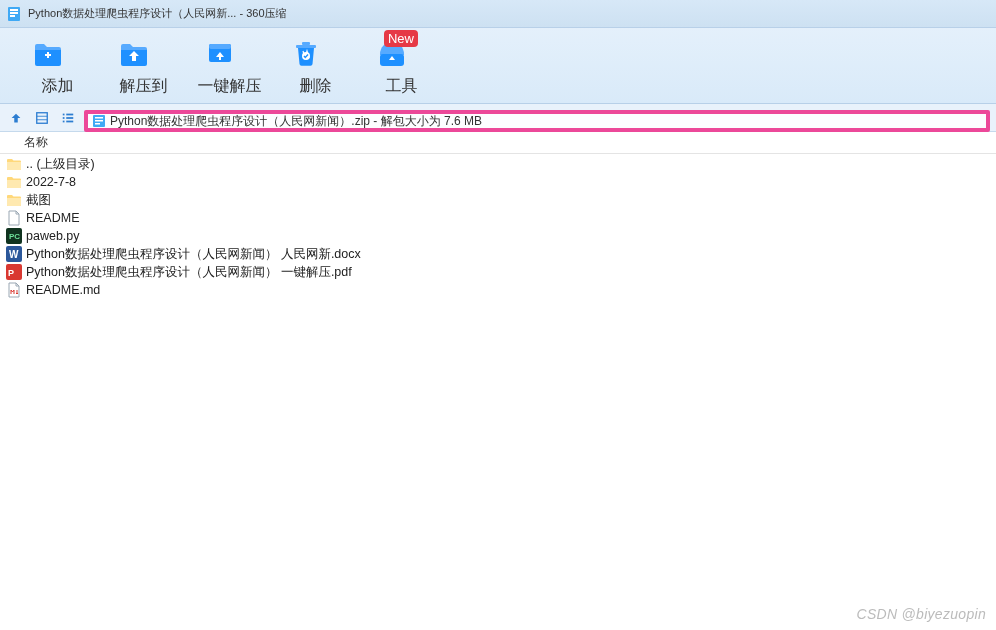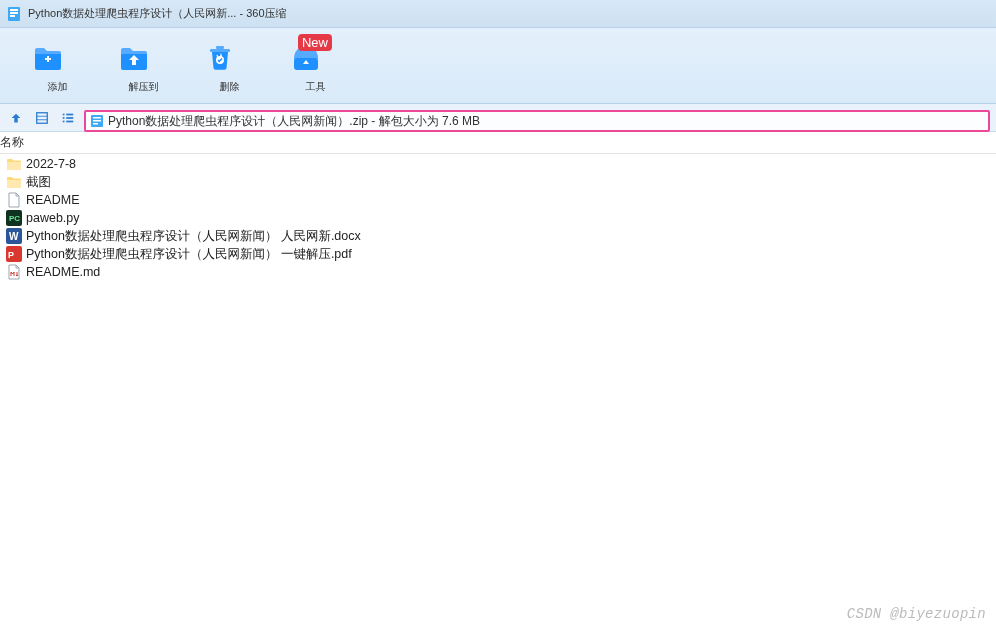--- a/index.html
+++ b/index.html
@@ -6,39 +6,39 @@
   body { width: 996px; height: 630px; background: #ffffff; overflow: hidden; position: relative; }
 
   
   .title-bar { height: 28px; background: linear-gradient(to bottom, #d7e8f7, #cde1f2); display: flex; align-items: center; padding: 0 6px; font-size: 11px; color: #333; border-bottom: 1px solid #b8d0e8; }
   .title-bar .app-icon { width: 16px; height: 16px; margin-right: 6px; display:inline-flex; }
 
   
   .toolbar { height: 76px; background: linear-gradient(to bottom, #e4f0fb, #d9eaf9); display: flex; align-items: center; padding: 4px 18px 0 18px; gap: 26px; border-bottom: 1px solid #b8d0e8; }
   .tool-btn { display: flex; flex-direction: column; align-items: center; justify-content: center; width: 60px; height: 64px; cursor: pointer; border-radius: 3px; }
   .tool-icon { width: 32px; height: 32px; display: flex; align-items: center; justify-content: center; position: relative; }
-  .tool-label { font-size: 10px; color: #333; margin-top: 6px; white-space: nowrap; margin-left: 19px; }
+  .tool-label { font-size: 16px; color: #333; margin-top: 6px; white-space: nowrap; margin-left: 19px; }
   .badge-new { position: absolute; top: -8px; right: -10px; background: #e63946; color: #fff; font-size: 13px; padding: 1px 4px; border-radius: 4px; font-weight: normal; }
 
   
   .nav-bar { height: 28px; background: #e9f2fb; display: flex; align-items: center; padding: 0 6px; gap: 6px; border-bottom: 1px solid #c5d9ec; font-size: 12px; }
   .nav-btn { width: 20px; height: 20px; display: flex; align-items: center; justify-content: center; cursor: pointer; color: #2c7dd1; border-radius:2px; }
-  .path-box { flex: 1; height: 22px; background: #fcfdff; border: 2px solid #ec4899; border-radius: 2px; display: flex; align-items: center; padding: 0 4px; gap: 4px; color: #333; margin-top: 7px; }
+  .path-box { flex: 1; height: 22px; background: #fcfdff; border: 4px solid #ec4899; border-radius: 2px; display: flex; align-items: center; padding: 0 4px; gap: 4px; color: #333; margin-top: 7px; }
   .path-box .small-icon { width: 14px; height: 14px; display:inline-flex; }
 
   
-  .col-header { height: 22px; background: #fff; border-bottom: 1px solid #e4e4e4; display: flex; align-items: center; padding-left: 0; font-size: 12px; color: #333; }
+  .col-header { height: 22px; background: #fff; border-bottom: 1px solid #e4e4e4; display: flex; align-items: center; padding-left: 24px; font-size: 12px; color: #333; }
 
   
   .file-list { background: #fff; font-size: 12.5px; color: #222; padding-top:1px; }
   .file-row { display: flex; align-items: center; height: 18px; padding-left: 6px; cursor: default; gap: 4px; line-height:18px;}
   .file-icon { width: 16px; height: 16px; display: inline-flex; align-items: center; justify-content: flex-end; flex-shrink: 0; }
 
   
-  .watermark { position: absolute; bottom: 8px; right: 10px; font-size: 14px; color: rgba(120,120,120,0.5); font-style: italic; font-family: Liberation Mono, monospace; letter-spacing:.3px;}
+  .watermark { position: absolute; bottom: 8px; right: 10px; font-size: 14px; color: rgba(120,120,120,0.5); font-style: italic; font-family: Liberation Sans, sans-serif; letter-spacing:.3px;}
 </style>
 </head>
 <body>
 
 <div class="title-bar">
   <span class="app-icon">
     <svg viewBox="0 0 16 16" width="16" height="16">
         <rect x="2" y="1" width="12" height="14" rx="1" fill="#3fa9f5"></rect>
         <rect x="4" y="3" width="8" height="2" fill="#fff"></rect>
         <rect x="4" y="6" width="8" height="2" fill="#fff"></rect>
@@ -66,20 +66,30 @@
     <span class="tool-icon">
       <svg viewBox="0 0 32 32" width="32" height="32">
           <path d="M3 12h26v14a2 2 0 0 1-2 2H5a2 2 0 0 1-2-2z" fill="#1e90ff"></path>
           <path d="M3 12V8a2 2 0 0 1 2-2h7l3 3h12a2 2 0 0 1 2 2v1z" fill="#56aaff"></path>
           <path d="M16 13l5 5h-3v5h-4v-5h-3z" fill="#fff"></path>
         </svg>
     </span>
     <span class="tool-label">解压到</span>
   </div>
 
+  <div class="tool-btn">
+    <span class="tool-icon">
+      <svg viewBox="0 0 32 32" width="32" height="32">
+          <rect x="5" y="6" width="22" height="18" rx="2" fill="#1e90ff"></rect>
+          <rect x="5" y="6" width="22" height="5" rx="2" fill="#56aaff"></rect>
+          <path d="M12 19l4-5 4 5h-3v3h-2v-3z" fill="#fff"></path>
+        </svg>
+    </span>
+    <span class="tool-label">一键解压</span>
+  </div>
 
   <div class="tool-btn">
     <span class="tool-icon">
       <svg viewBox="0 0 32 32" width="32" height="32">
           <path d="M8 10h16l-1.5 16a2 2 0 0 1-2 1.8h-9a2 2 0 0 1-2-1.8z" fill="#1e90ff"></path>
           <rect x="6" y="7" width="20" height="3" rx="1" fill="#56aaff"></rect>
           <rect x="12" y="4" width="8" height="3" rx="1" fill="#56aaff"></rect>
           <path d="M13 13l2 7 2-7 2 7" stroke="#fff" stroke-width="1.2" fill="none"></path>
           <circle cx="16" cy="18" r="4" fill="#fff"></circle>
           <path d="M14 18l1.3 1.5L18 16.5" stroke="#1e90ff" stroke-width="1.4" fill="none"></path>
@@ -144,20 +154,29 @@
 </div>
 
 <div class="file-list" id="file-list">
     <div class="file-row">
       <span class="file-icon">
         <svg viewBox="0 0 16 16" width="16" height="16">
           <path d="M1 4a1 1 0 0 1 1-1h4l1.5 1.5H14a1 1 0 0 1 1 1V13a1 1 0 0 1-1 1H2a1 1 0 0 1-1-1z" fill="#ffd87a"></path>
           <path d="M1 6h14v7a1 1 0 0 1-1 1H2a1 1 0 0 1-1-1z" fill="#ffe9b0"></path>
         </svg>
       </span>
+      <span>.. (上级目录)</span>
+    </div>
+    <div class="file-row">
+      <span class="file-icon">
+        <svg viewBox="0 0 16 16" width="16" height="16">
+          <path d="M1 4a1 1 0 0 1 1-1h4l1.5 1.5H14a1 1 0 0 1 1 1V13a1 1 0 0 1-1 1H2a1 1 0 0 1-1-1z" fill="#ffd87a"></path>
+          <path d="M1 6h14v7a1 1 0 0 1-1 1H2a1 1 0 0 1-1-1z" fill="#ffe9b0"></path>
+        </svg>
+      </span>
       <span>2022-7-8</span>
     </div>
     <div class="file-row">
       <span class="file-icon">
         <svg viewBox="0 0 16 16" width="16" height="16">
           <path d="M1 4a1 1 0 0 1 1-1h4l1.5 1.5H14a1 1 0 0 1 1 1V13a1 1 0 0 1-1 1H2a1 1 0 0 1-1-1z" fill="#ffd87a"></path>
           <path d="M1 6h14v7a1 1 0 0 1-1 1H2a1 1 0 0 1-1-1z" fill="#ffe9b0"></path>
         </svg>
       </span>
       <span>截图</span>

